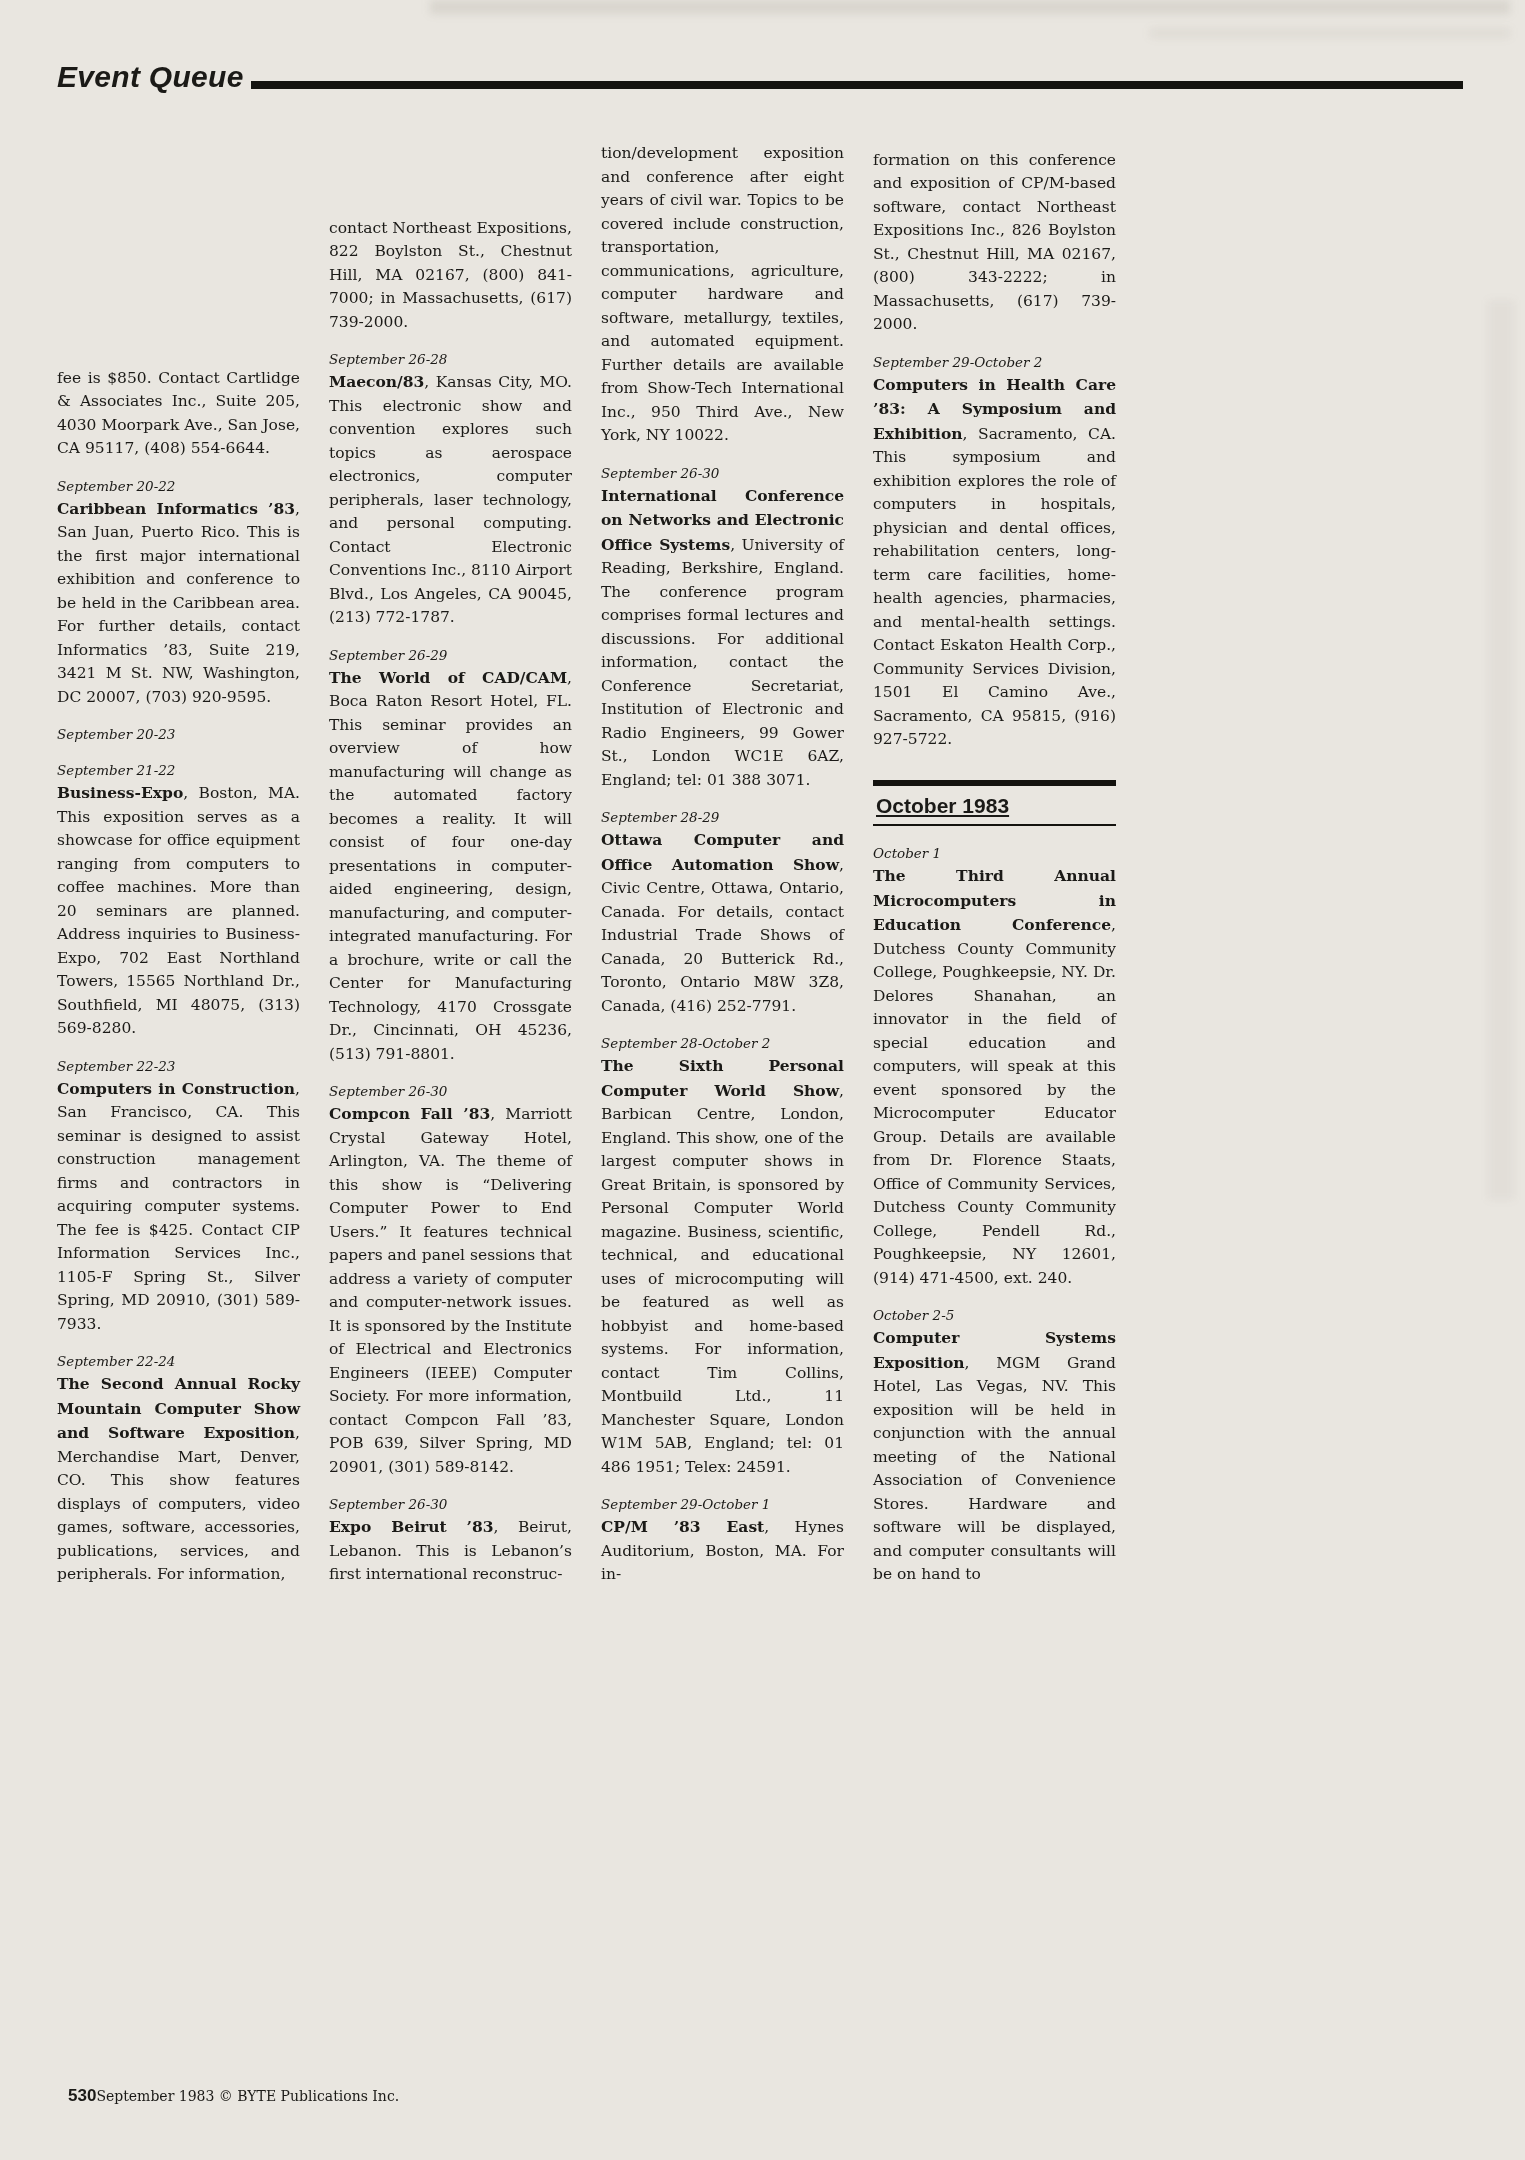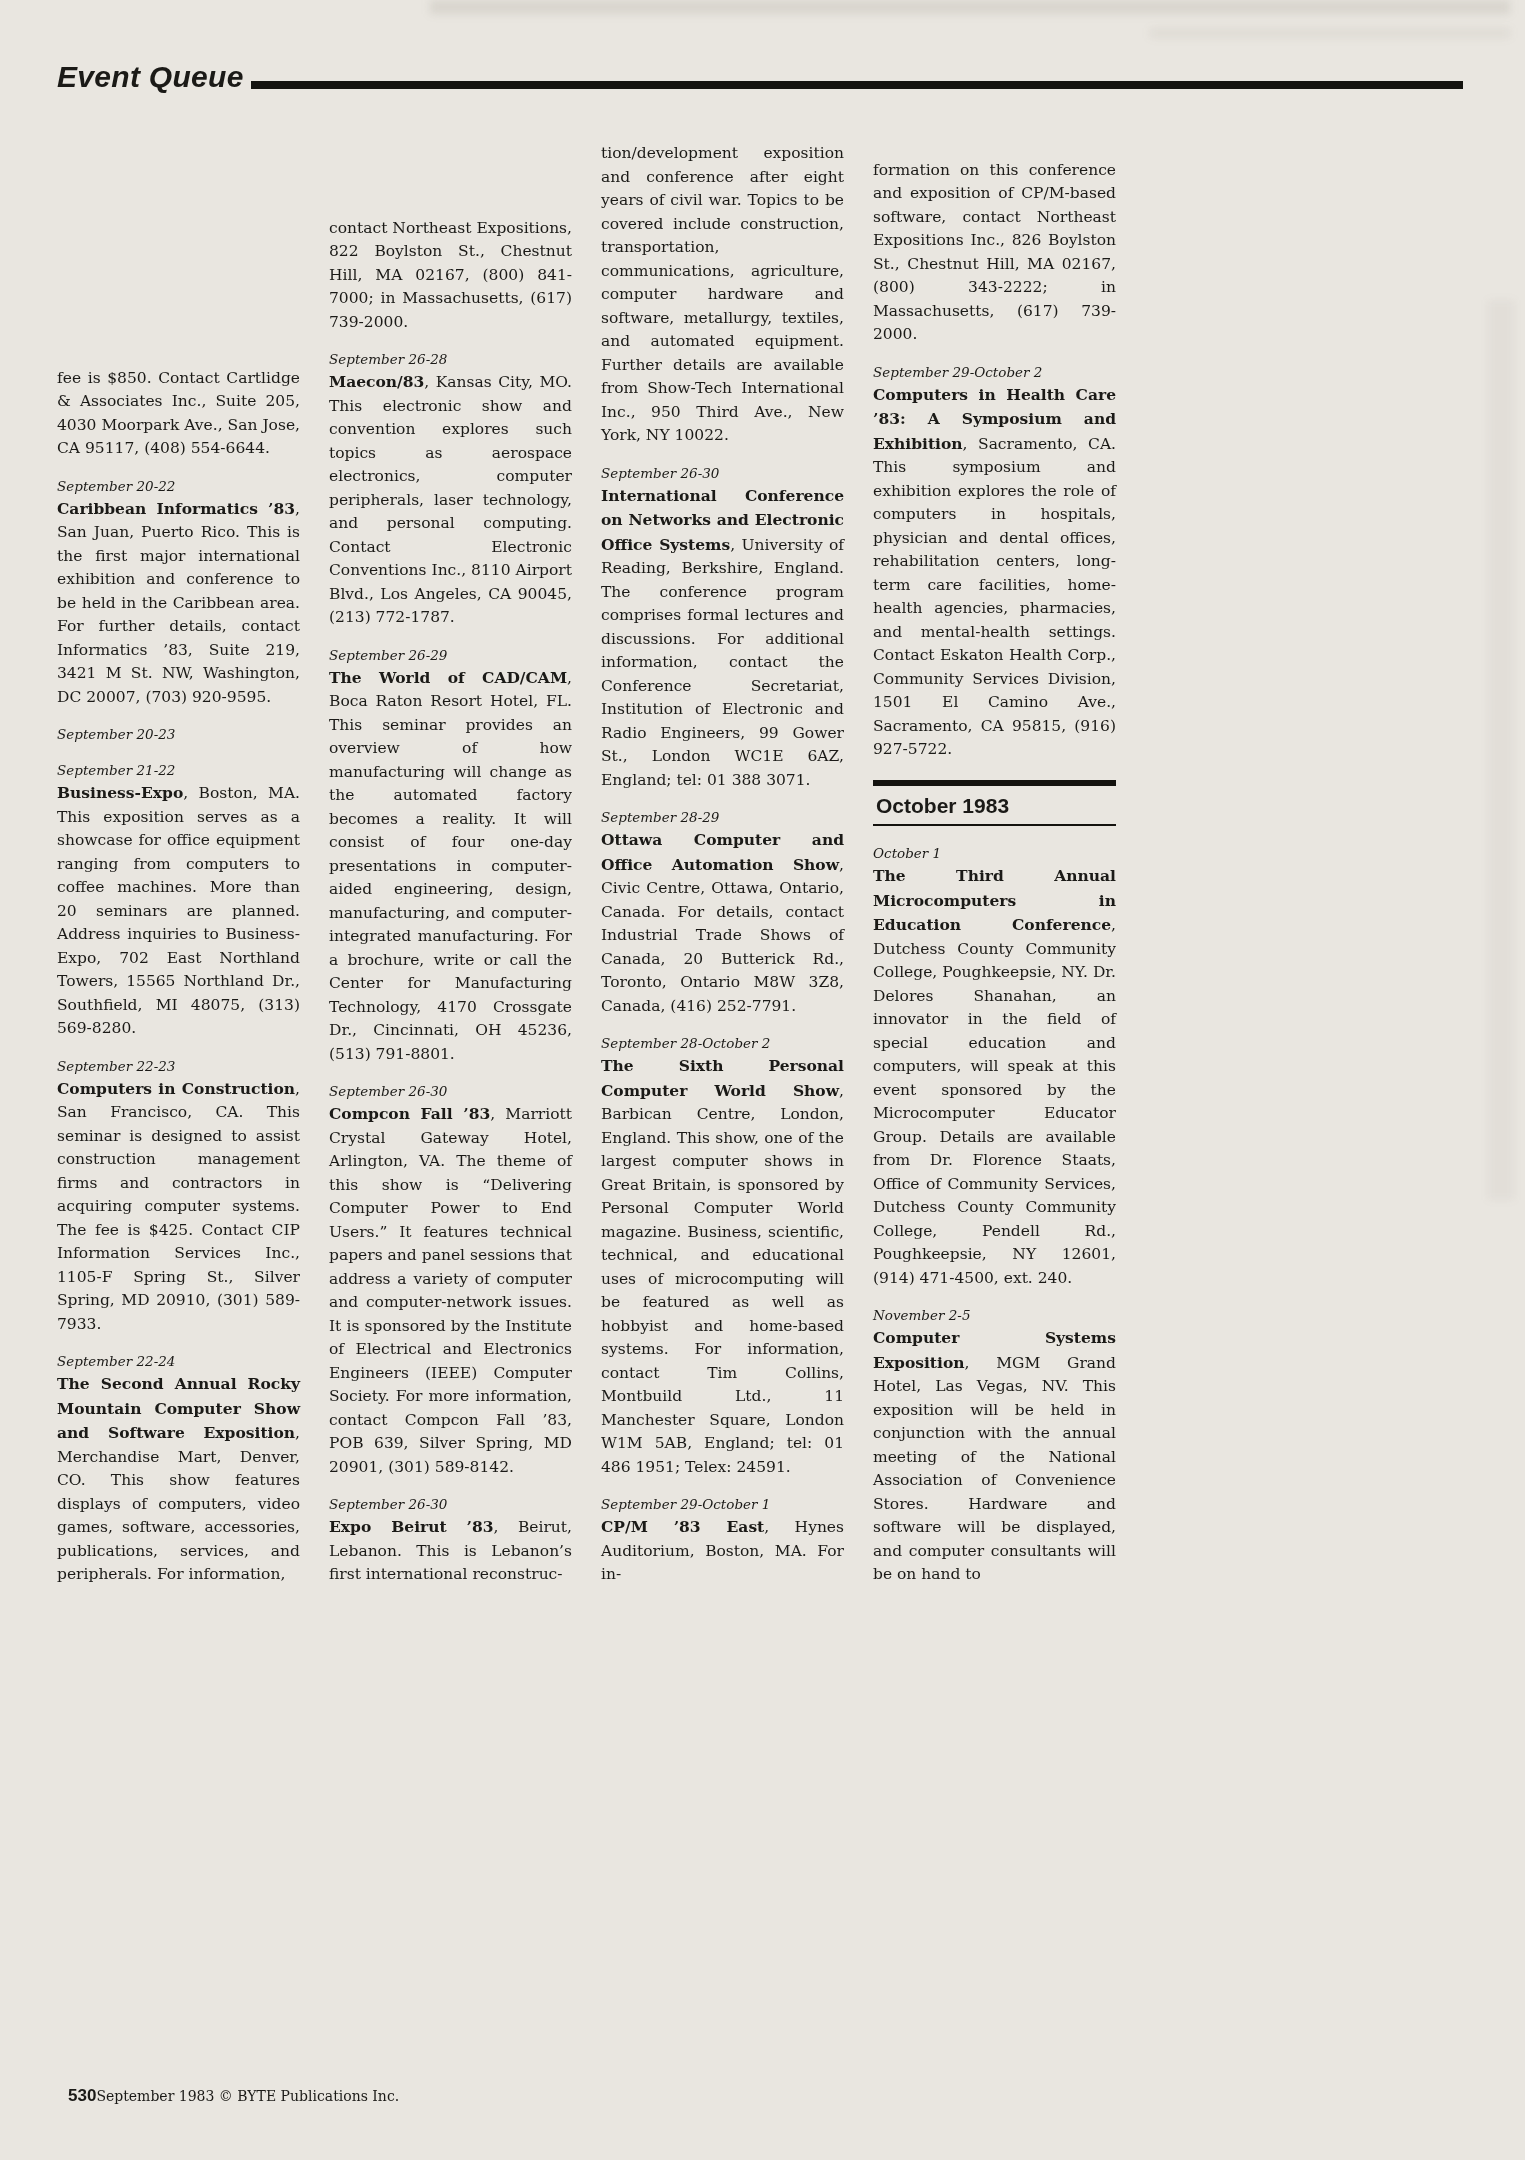--- a/index.html
+++ b/index.html
@@ -55,21 +55,21 @@
 
   .para { margin: 0; }
   .event { margin-top: 14px; }
   .event-date {
     font-style: italic;
     font-size: 13.5px;
     line-height: 22px;
   }
   .evt-title { font-weight: bold; }
 
-  .month-header { margin: 18px 0 16px 0; }
+  .month-header { margin: 28px 0 16px 0; text-decoration: underline; }
   .month-header .bar  { height: 6px; background: #14130f; }
   .month-header .label {
     font-family: "Liberation Sans", sans-serif;
     font-weight: bold;
     font-size: 21px;
     padding: 8px 3px 7px 3px;
   }
   .month-header .thin { height: 2px; background: #14130f; }
 
   
@@ -170,21 +170,21 @@
         <div class="month-header">
           <div class="bar"></div>
           <div class="label">October 1983</div>
           <div class="thin"></div>
         </div>
         <div class="event">
           <div class="event-date">October 1</div>
           <p class="para"><span class="evt-title">The Third Annual Microcomputers in Education Conference</span><span class="evt-body">, Dutchess County Community College, Poughkeepsie, NY. Dr. Delores Shanahan, an innovator in the field of special education and computers, will speak at this event sponsored by the Microcomputer Educator Group. Details are available from Dr. Florence Staats, Office of Community Services, Dutchess County Community College, Pendell Rd., Poughkeepsie, NY 12601, (914) 471-4500, ext. 240.</span></p>
         </div>
         <div class="event">
-          <div class="event-date">November 2-5</div>
+          <div class="event-date">October 2-5</div>
           <p class="para"><span class="evt-title">Computer Systems Exposition</span><span class="evt-body">, MGM Grand Hotel, Las Vegas, NV. This exposition will be held in conjunction with the annual meeting of the National Association of Convenience Stores. Hardware and software will be displayed, and computer consultants will be on hand to</span></p>
         </div>
       </div>
   </main>
 
   <footer class="footer">
     <span class="pg">530</span>
     <span class="imprint">September 1983 © BYTE Publications Inc.</span>
   </footer>
 

